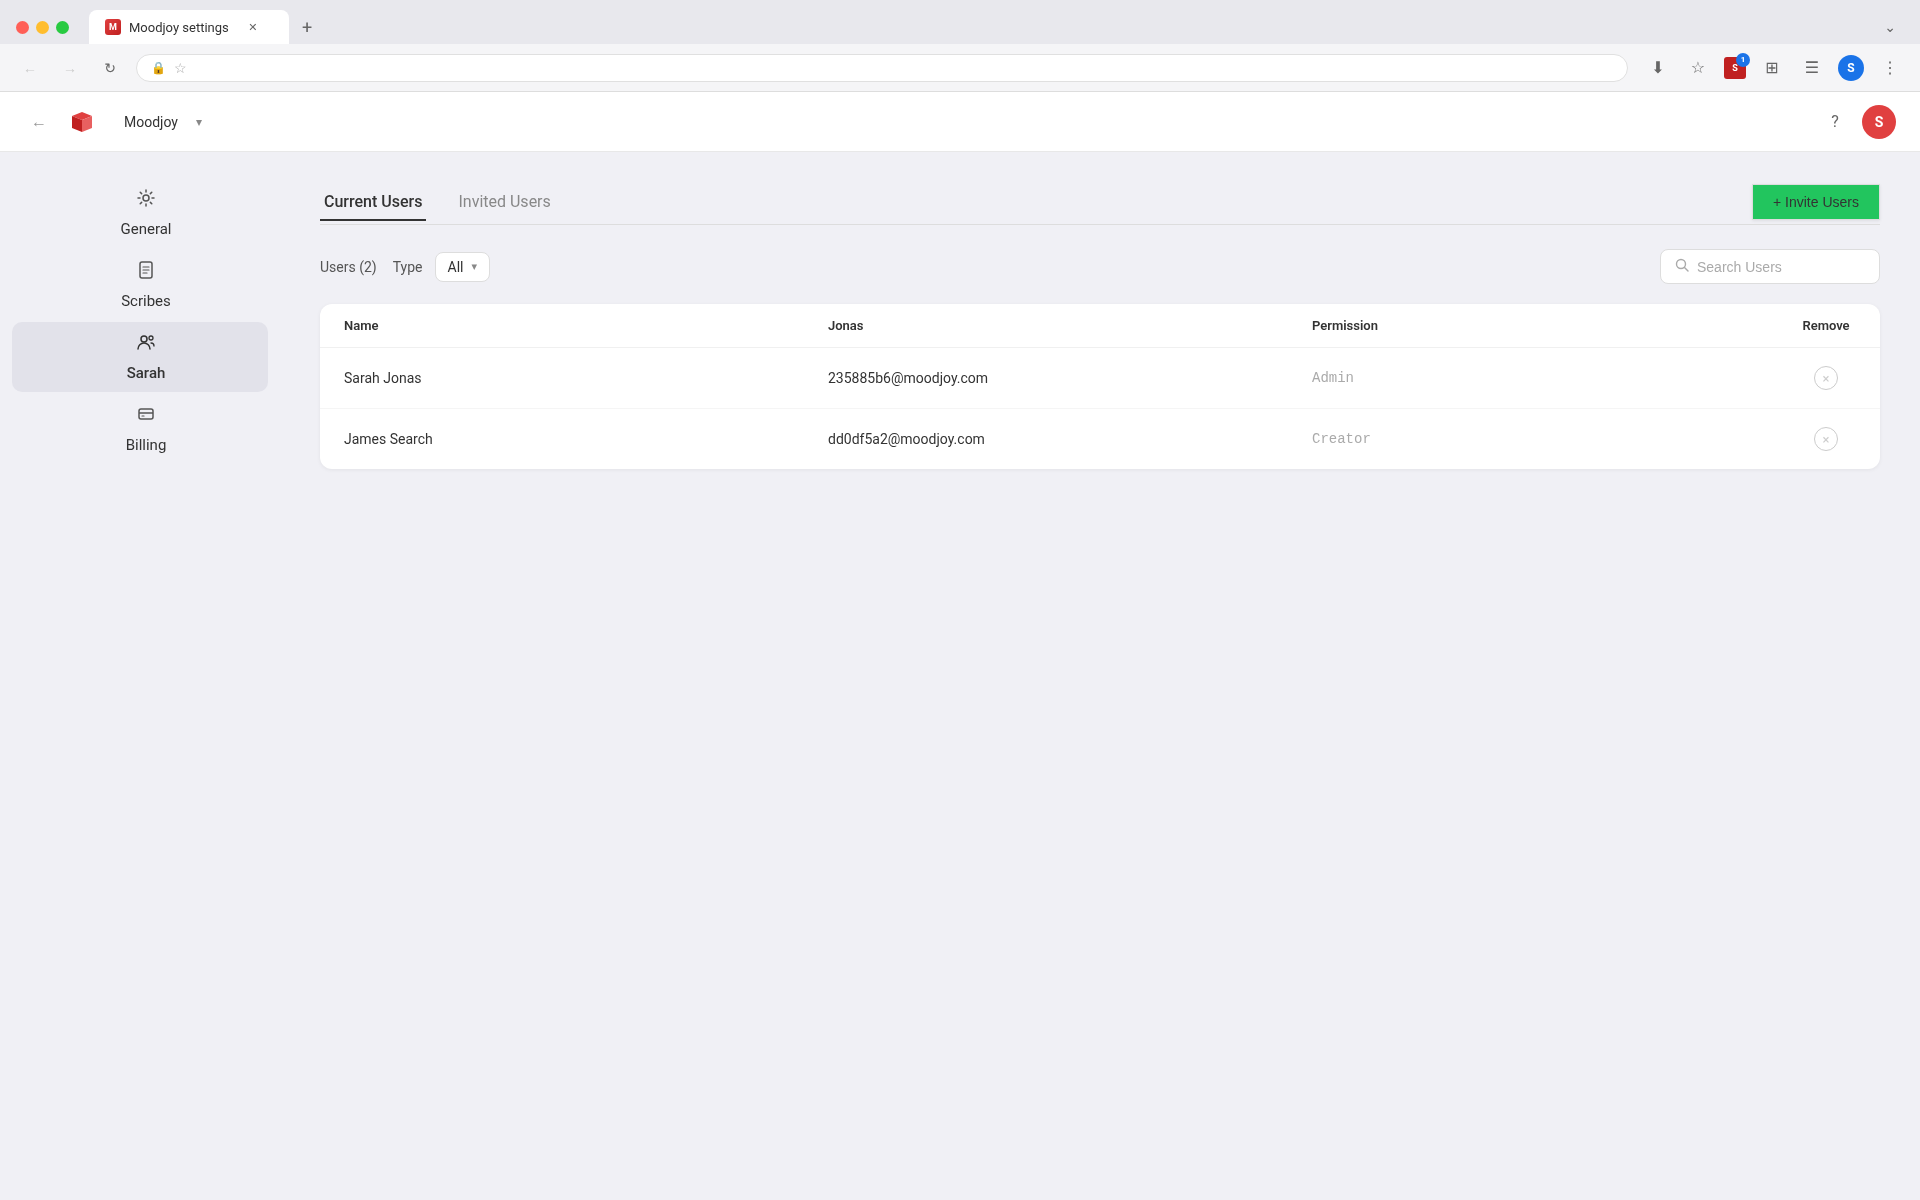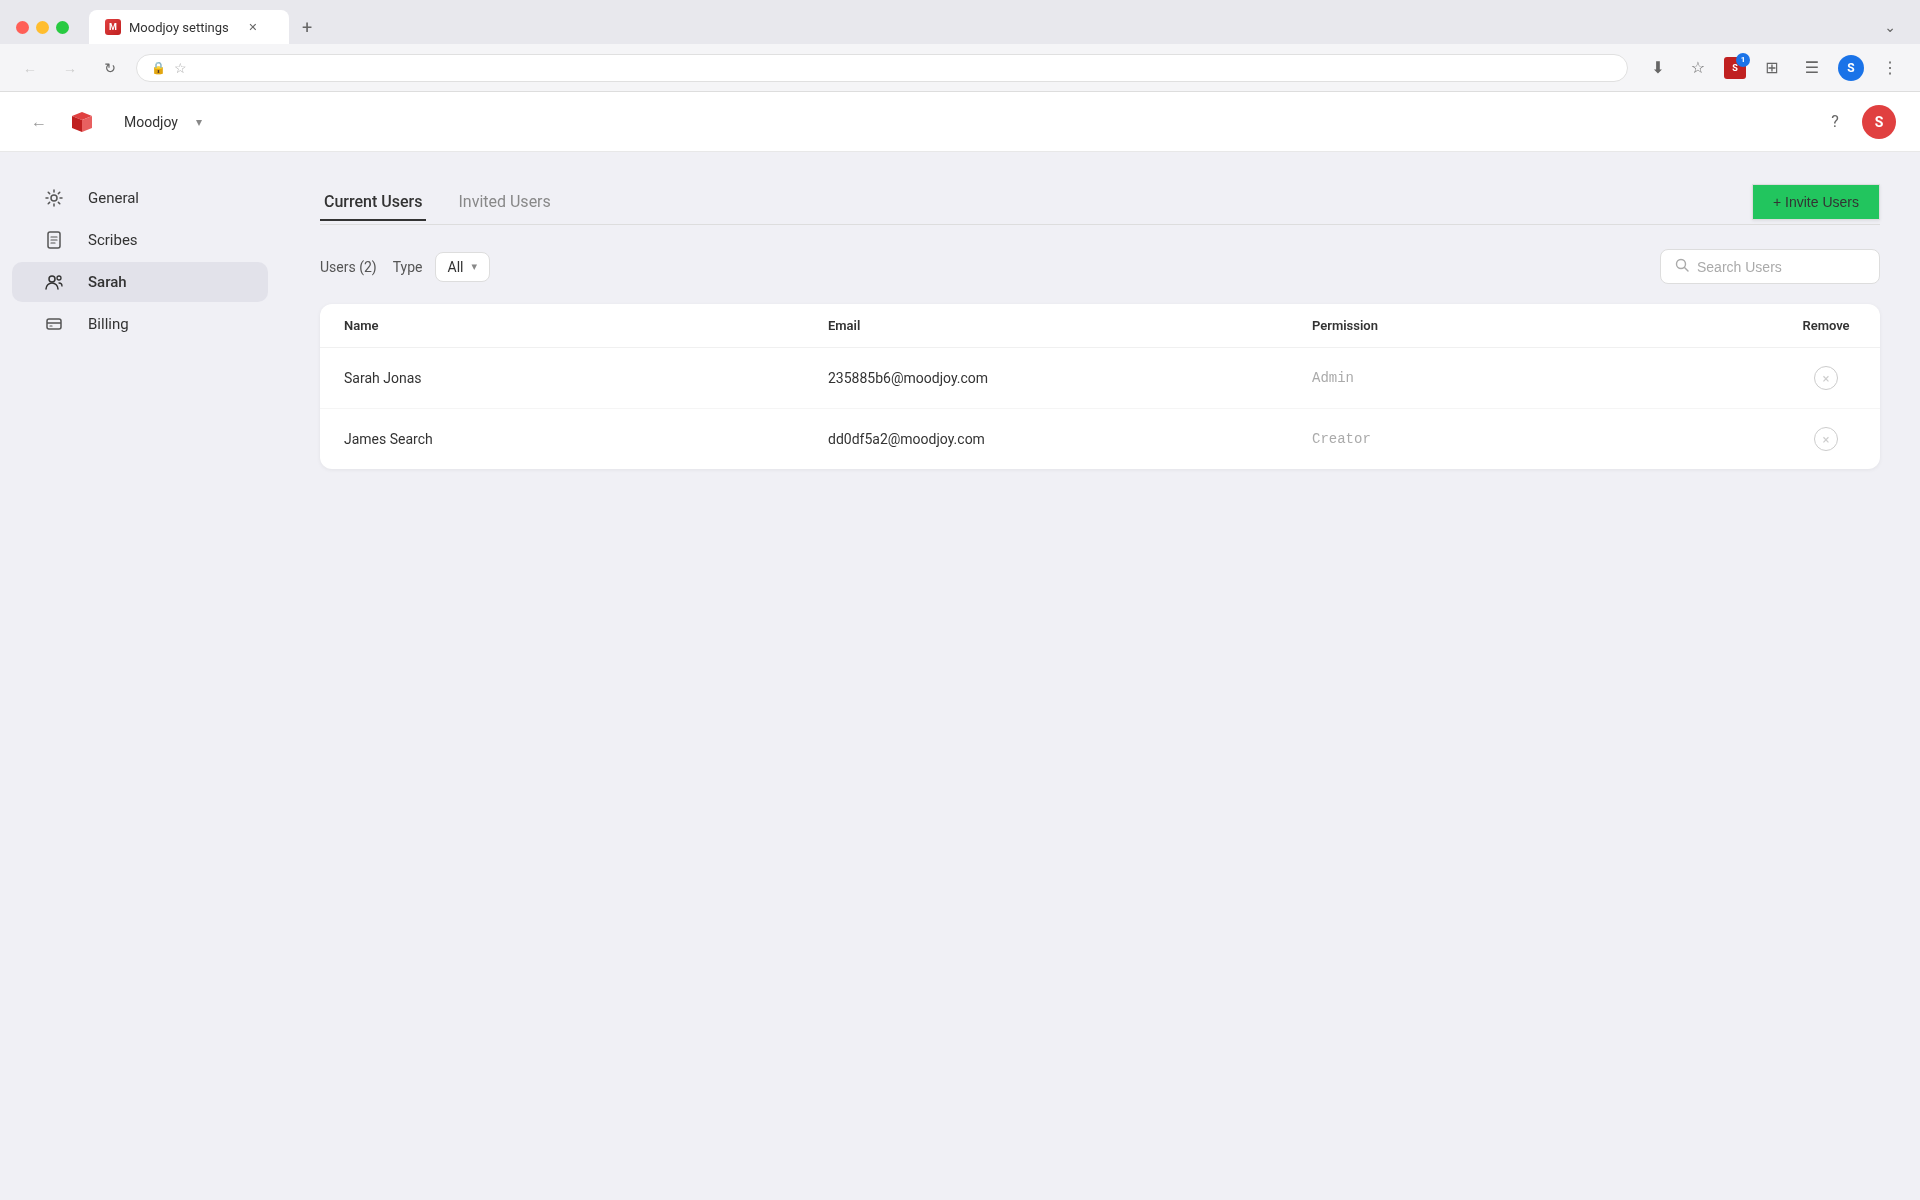--- a/index.html
+++ b/index.html
@@ -259,28 +259,29 @@
     
     .sidebar {
       width: 280px;
       background: #f0f0f5;
       padding: 24px 0;
       flex-shrink: 0;
     }
     .sidebar-item {
       display: flex;
       align-items: center;
-      gap: 24px;
+      gap: 12px;
       padding: 10px 20px 10px 32px;
       cursor: pointer;
       font-size: 15px;
       color: #333;
       border-radius: 10px;
       margin: 2px 12px;
       transition: background 0.1s;
+      flex-direction: column;
     }
     .sidebar-item.active {
       background: #e2e2ea;
       font-weight: 500;
     }
     .sidebar-icon {
       width: 20px;
       height: 20px;
       display: flex;
       align-items: center;
@@ -591,21 +592,21 @@
               <line x1="9.5" y1="9.5" x2="13" y2="13" stroke="#aaa" stroke-width="1.4" stroke-linecap="round"></line>
             </svg>
           </span>
           <input class="search-input" type="text" placeholder="Search Users" style="">
         </div>
       </div>
 
       <div class="users-table">
         <div class="table-header">
           <span class="th">Name</span>
-          <span class="th">Email</span>
+          <span class="th">Jonas</span>
           <span class="th">Permission</span>
           <span class="th th-remove" style="width:60px;text-align:center;">Remove</span>
         </div>
 
         <div class="table-row">
           <span class="td">Sarah Jonas</span>
           <span class="td">235885b6@moodjoy.com</span>
           <span class="td-permission">Admin</span>
           <div class="td-remove">
             <div class="remove-btn">

